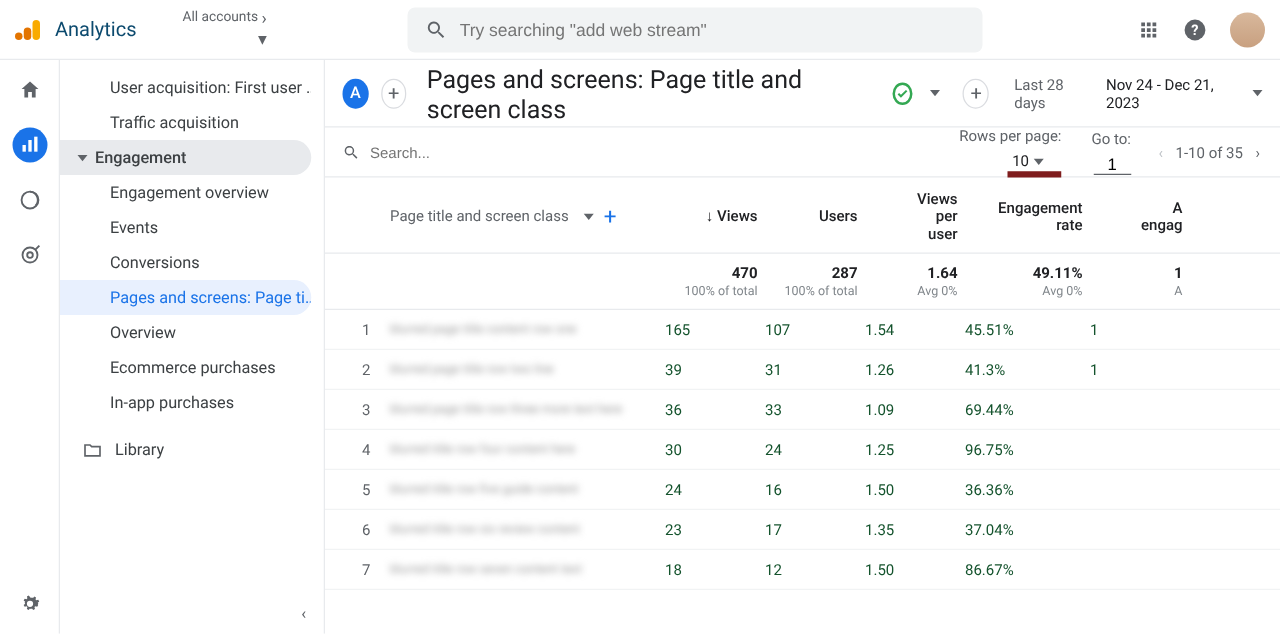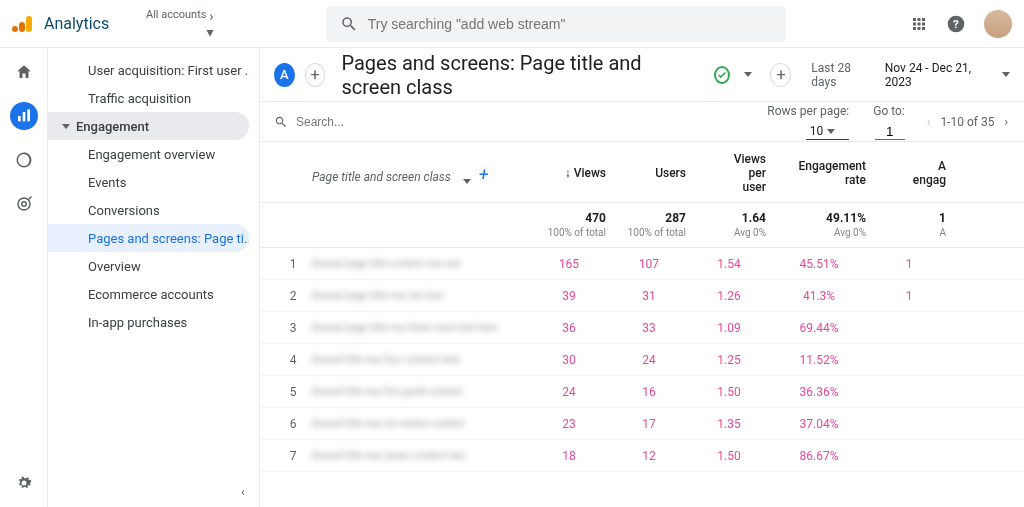--- a/index.html
+++ b/index.html
@@ -37,38 +37,38 @@
 .title { font-size: 20px; color: #202124; margin-left: 6px; }
 .check { width: 18px; height: 18px; border: 2px solid #34a853; border-radius: 50%; display: flex; align-items: center; justify-content: center; color: #34a853; margin-left: 6px; }
 .check svg { width: 10px; height: 10px; }
 .content-header .spacer { flex: 1; }
 .date-range { font-size: 12px; color: #5f6368; display: flex; align-items: center; gap: 18px; }
 .date-range .range { color: #202124; }
 .toolbar { display: flex; align-items: center; height: 40px; padding: 0 14px; border-bottom: 1px solid #e8eaed; font-size: 12px; color: #5f6368; gap: 8px; }
 .toolbar input.search { border: none; outline: none; font-size: 12px; color: #5f6368; width: 120px; }
 .toolbar .spacer { flex: 1; }
 .rows-per { display: flex; align-items: flex-end; gap: 6px; flex-direction: column; }
-.rows-per .val { border-bottom: 1px solid #7f1d1d; padding: 0 14px 1px 4px; position: relative; color: #202124; }
+.rows-per .val { border-bottom: 5px solid #7f1d1d; padding: 0 14px 1px 4px; position: relative; color: #202124; }
 .goto input { width: 30px; border: none; border-bottom: 1px solid #5f6368; text-align: center; outline: none; }
 .nav-arrow { color: #bdc1c6; cursor: pointer; padding: 0 2px; }
 .nav-arrow.active { color: #5f6368; }
 .table { flex: 1; overflow: hidden; }
 .thead, .trow { display: grid; grid-template-columns: 38px 220px 80px 80px 80px 100px 80px; align-items: center; }
 .thead { padding: 10px 14px 8px 14px; border-bottom: 1px solid #e8eaed; }
 .th { font-size: 12px; color: #202124; text-align: right; padding-right: 6px; font-weight: 500; }
-.th.dim { text-align: left; display: flex; align-items: flex-end; gap: 8px; color: #5f6368; font-weight: 400; font-style: italic; }
+.th.dim { text-align: left; display: flex; align-items: center; gap: 8px; color: #5f6368; font-weight: 400; }
 .th.dim .plus { color: #1a73e8; font-size: 18px; cursor: pointer; }
 .summary { display: grid; grid-template-columns: 38px 220px 80px 80px 80px 100px 80px; padding: 8px 14px; font-size: 12px; border-bottom: 1px solid #e8eaed; }
 .summary div { text-align: right; padding-right: 6px; }
 .summary .big { font-weight: 700; color: #202124; }
 .summary .small { font-size: 10px; color: #80868b; }
 .trow { padding: 4px 14px; font-size: 12px; border-bottom: 1px solid #f1f3f4; min-height: 32px; }
 .trow .idx { text-align: center; color: #5f6368; }
 .trow .title-cell { filter: blur(3px); color: #999; font-size: 10px; line-height: 1.2; padding: 4px 0; }
-.trow .val { text-align: center; padding-right: 6px; color: #ec4899; }
+.trow .val { text-align: left; padding-right: 6px; color: #14532d; }
 .tri-down { display: inline-block; width: 0; height: 0; border-left: 4px solid transparent; border-right: 4px solid transparent; border-top: 5px solid #5f6368; margin-left: 4px; vertical-align: middle; }
 </style>
 </head>
 <body>
 
 <div class="header">
   <div class="logo-area">
     <svg class="logo" viewBox="0 0 24 24">
         <rect x="14" y="4" width="6" height="16" rx="3" fill="#f9ab00"></rect>
         <rect x="7" y="10" width="6" height="10" rx="3" fill="#e37400"></rect>
@@ -141,22 +141,28 @@
 
   <div class="sidebar">
     <div class="side-item sub">User acquisition: First user …</div>
     <div class="side-item sub">Traffic acquisition</div>
     <div class="side-item group eng">Engagement</div>
     <div class="side-item sub">Engagement overview</div>
     <div class="side-item sub">Events</div>
     <div class="side-item sub">Conversions</div>
     <div class="side-item sub active">Pages and screens: Page ti…</div>
     <div class="side-item sub">Overview</div>
-    <div class="side-item sub">Ecommerce accounts</div>
+    <div class="side-item sub">Ecommerce purchases</div>
     <div class="side-item sub">In-app purchases</div>
+    <div class="library">
+      <svg width="16" height="16" viewBox="0 0 24 24">
+          <path fill="none" stroke="#5f6368" stroke-width="2" d="M3 6h6l2 2h10v11H3z"></path>
+        </svg>
+      <span>Library</span>
+    </div>
     <div class="collapse-btn">‹</div>
   </div>
 
   <div class="content">
     <div class="content-header">
       <div class="badge">A</div>
       <div class="circle-btn">+</div>
       <div class="title">Pages and screens: Page title and screen class</div>
       <div class="check">
           <svg viewBox="0 0 24 24">
@@ -242,21 +248,21 @@
     <div class="val">1.09</div>
     <div class="val">69.44%</div>
     <div class="val"></div>
           </div>
           <div class="trow">
             <div class="idx">4</div>
     <div class="title-cell">blurred title row four content here</div>
     <div class="val">30</div>
     <div class="val">24</div>
     <div class="val">1.25</div>
-    <div class="val">11.52%</div>
+    <div class="val">96.75%</div>
     <div class="val"></div>
           </div>
           <div class="trow">
             <div class="idx">5</div>
     <div class="title-cell">blurred title row five guide content</div>
     <div class="val">24</div>
     <div class="val">16</div>
     <div class="val">1.50</div>
     <div class="val">36.36%</div>
     <div class="val"></div>

